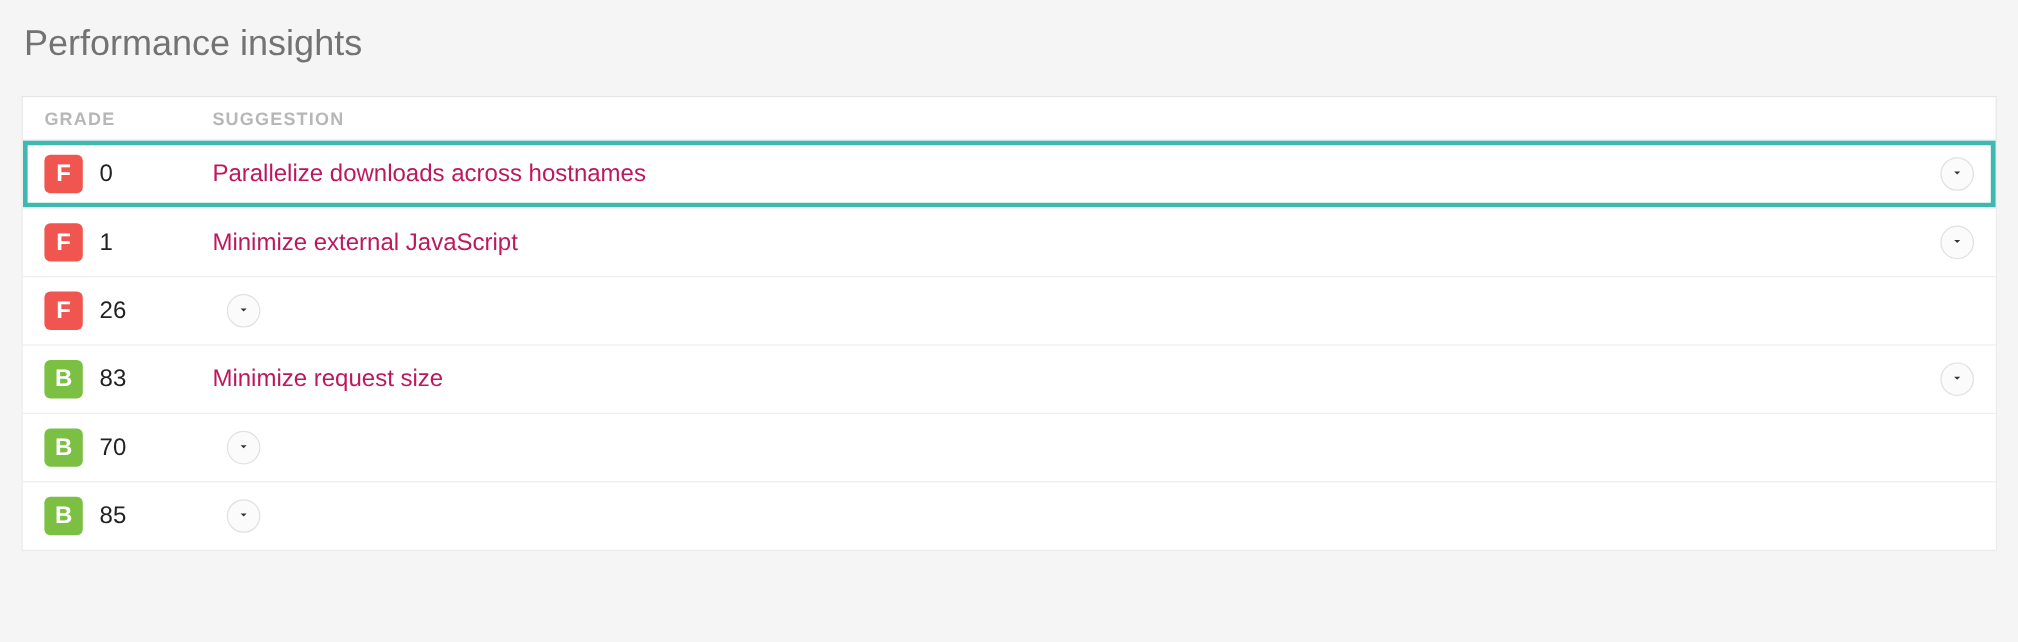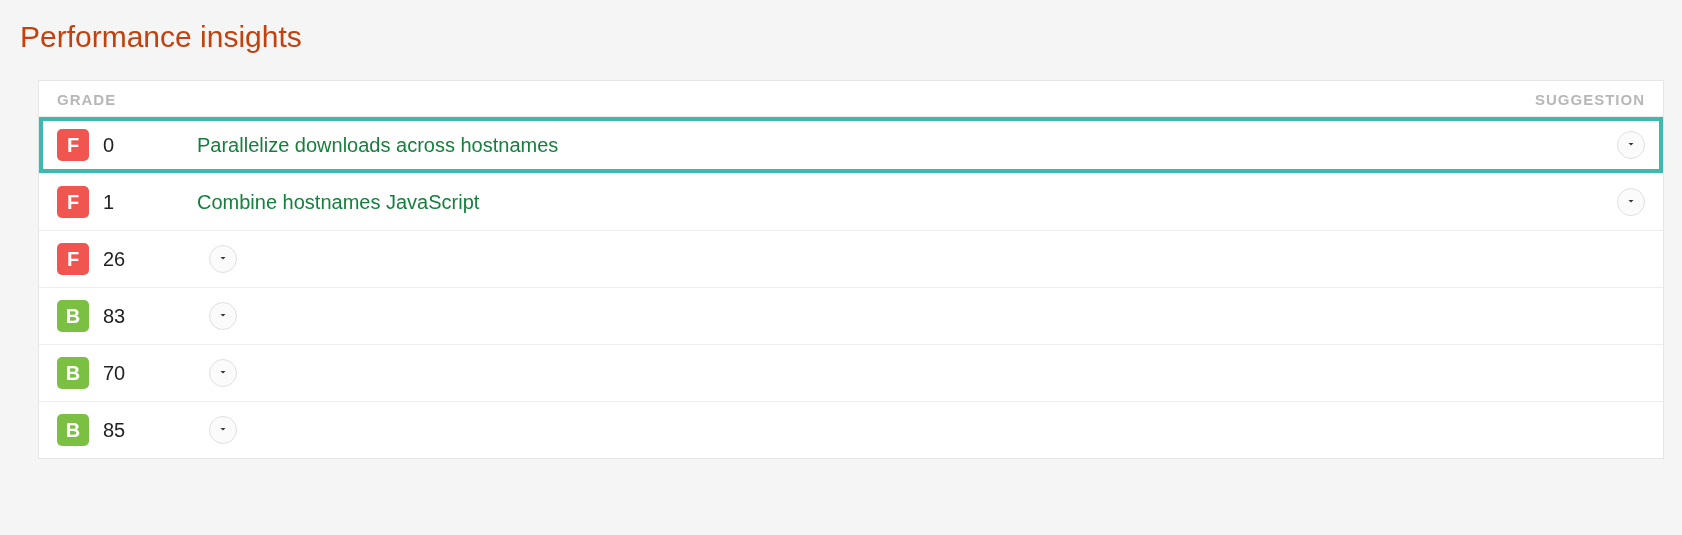--- a/index.html
+++ b/index.html
@@ -6,41 +6,40 @@
     body {
       background: #f5f5f5;
       font-family: "Helvetica Neue", Helvetica, Arial, sans-serif;
       color: #333;
       width: 1682px;
       padding: 20px 18px;
     }
     .page-title {
       font-size: 30px;
       font-weight: 400;
-      color: #c2410c;
+      color: #737373;
       margin-bottom: 26px;
       padding-left: 2px;
     }
     .panel {
       background: #fff;
       border: 1px solid #e6e6e6;
-      margin-left: 20px;
     }
     .list-header {
       display: flex;
       align-items: center;
       padding: 10px 18px 8px 18px;
       color: #b7b7b7;
       font-size: 15px;
       letter-spacing: 1px;
       font-weight: 700;
       text-transform: uppercase;
     }
     .col-grade-head { width: 140px; }
-    .col-sugg-head  { flex: 1; text-align: right; }
+    .col-sugg-head  { flex: 1; }
     .row {
       display: flex;
       align-items: center;
       border-top: 1px solid #eee;
       padding: 12px 18px;
       position: relative;
       background: #fff;
     }
     .row.highlight {
       box-shadow: inset 0 0 0 4px #3fb8af;
@@ -65,21 +64,21 @@
     }
     .badge.F { background: #f0564f; }
     .badge.B { background: #7bc043; }
     .score {
       font-size: 20px;
       color: #222;
     }
     .sugg {
       flex: 1;
       font-size: 20px;
-      color: #15803d;
+      color: #be185d;
     }
     .expand {
       width: 28px;
       height: 28px;
       border-radius: 50%;
       border: 1px solid #e0e0e0;
       background: #fbfbfb;
       display: inline-flex;
       align-items: center;
       justify-content: center;
@@ -110,21 +109,21 @@
           <span><svg viewBox="0 0 24 24">
               <path d="M7 10l5 5 5-5z"></path>
             </svg></span>
         </button>
       </div>
       <div class="row">
         <div class="grade-cell">
           <span class="badge F">F</span>
           <span class="score">1</span>
         </div>
-        <div class="sugg">Combine hostnames JavaScript</div>
+        <div class="sugg">Minimize external JavaScript</div>
         <button class="expand">
           <span><svg viewBox="0 0 24 24">
               <path d="M7 10l5 5 5-5z"></path>
             </svg></span>
         </button>
       </div>
       <div class="row">
         <div class="grade-cell">
           <span class="badge F">F</span>
           <span class="score">26</span>
@@ -133,20 +132,21 @@
           <span><svg viewBox="0 0 24 24">
               <path d="M7 10l5 5 5-5z"></path>
             </svg></span>
         </button>
       </div>
       <div class="row">
         <div class="grade-cell">
           <span class="badge B">B</span>
           <span class="score">83</span>
         </div>
+        <div class="sugg">Minimize request size</div>
         <button class="expand">
           <span><svg viewBox="0 0 24 24">
               <path d="M7 10l5 5 5-5z"></path>
             </svg></span>
         </button>
       </div>
       <div class="row">
         <div class="grade-cell">
           <span class="badge B">B</span>
           <span class="score">70</span>

